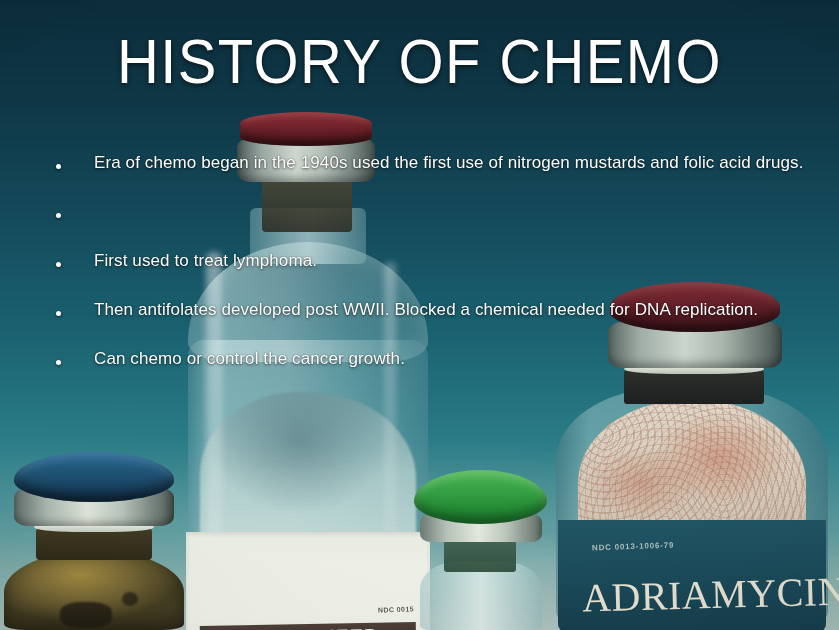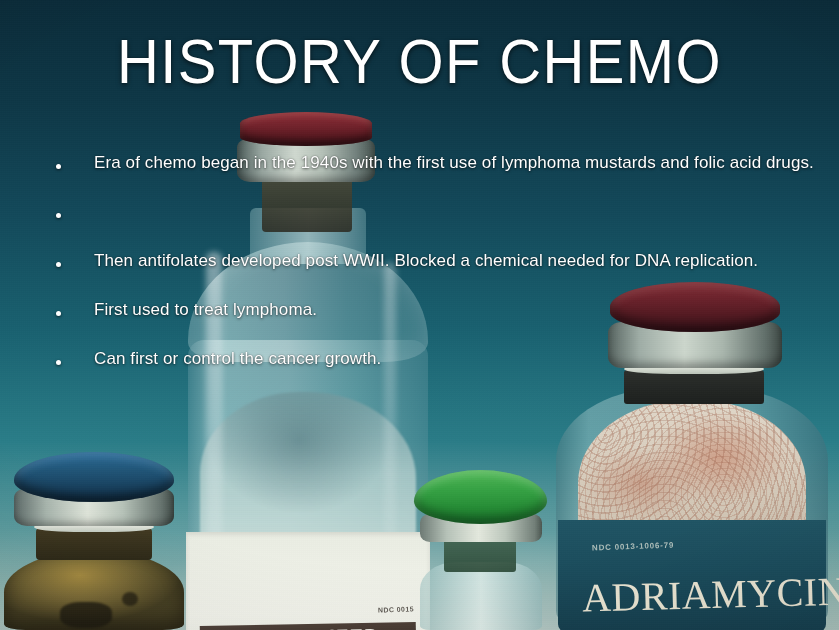--- a/index.html
+++ b/index.html
@@ -361,32 +361,32 @@
   </div>
 
   <div class="bg-vignette"></div>
   <div class="bg-grain"></div>
 
   <div id="title">HISTORY OF CHEMO</div>
 
   <div id="bullets">
     <div class="bullet-row">
       <span class="bullet-dot"></span>
-      <span class="bullet-text">Era of chemo began in the 1940s with the first use of lymphoma mustards and folic acid drugs.</span>
-    </div>
-    <div class="bullet-row">
-      <span class="bullet-dot"></span>
+      <span class="bullet-text">Era of chemo began in the 1940s used the first use of nitrogen mustards and folic acid drugs.</span>
+    </div>
+    <div class="bullet-row">
+      <span class="bullet-dot"></span>
+    </div>
+    <div class="bullet-row">
+      <span class="bullet-dot"></span>
+      <span class="bullet-text">First used to treat lymphoma.</span>
     </div>
     <div class="bullet-row">
       <span class="bullet-dot"></span>
       <span class="bullet-text">Then antifolates developed post WWII. Blocked a chemical needed for DNA replication.</span>
     </div>
     <div class="bullet-row">
       <span class="bullet-dot"></span>
-      <span class="bullet-text">First used to treat lymphoma.</span>
-    </div>
-    <div class="bullet-row">
-      <span class="bullet-dot"></span>
-      <span class="bullet-text">Can first or control the cancer growth.</span>
+      <span class="bullet-text">Can chemo or control the cancer growth.</span>
     </div>
   </div>
 
 </div>
 
 </body></html>

